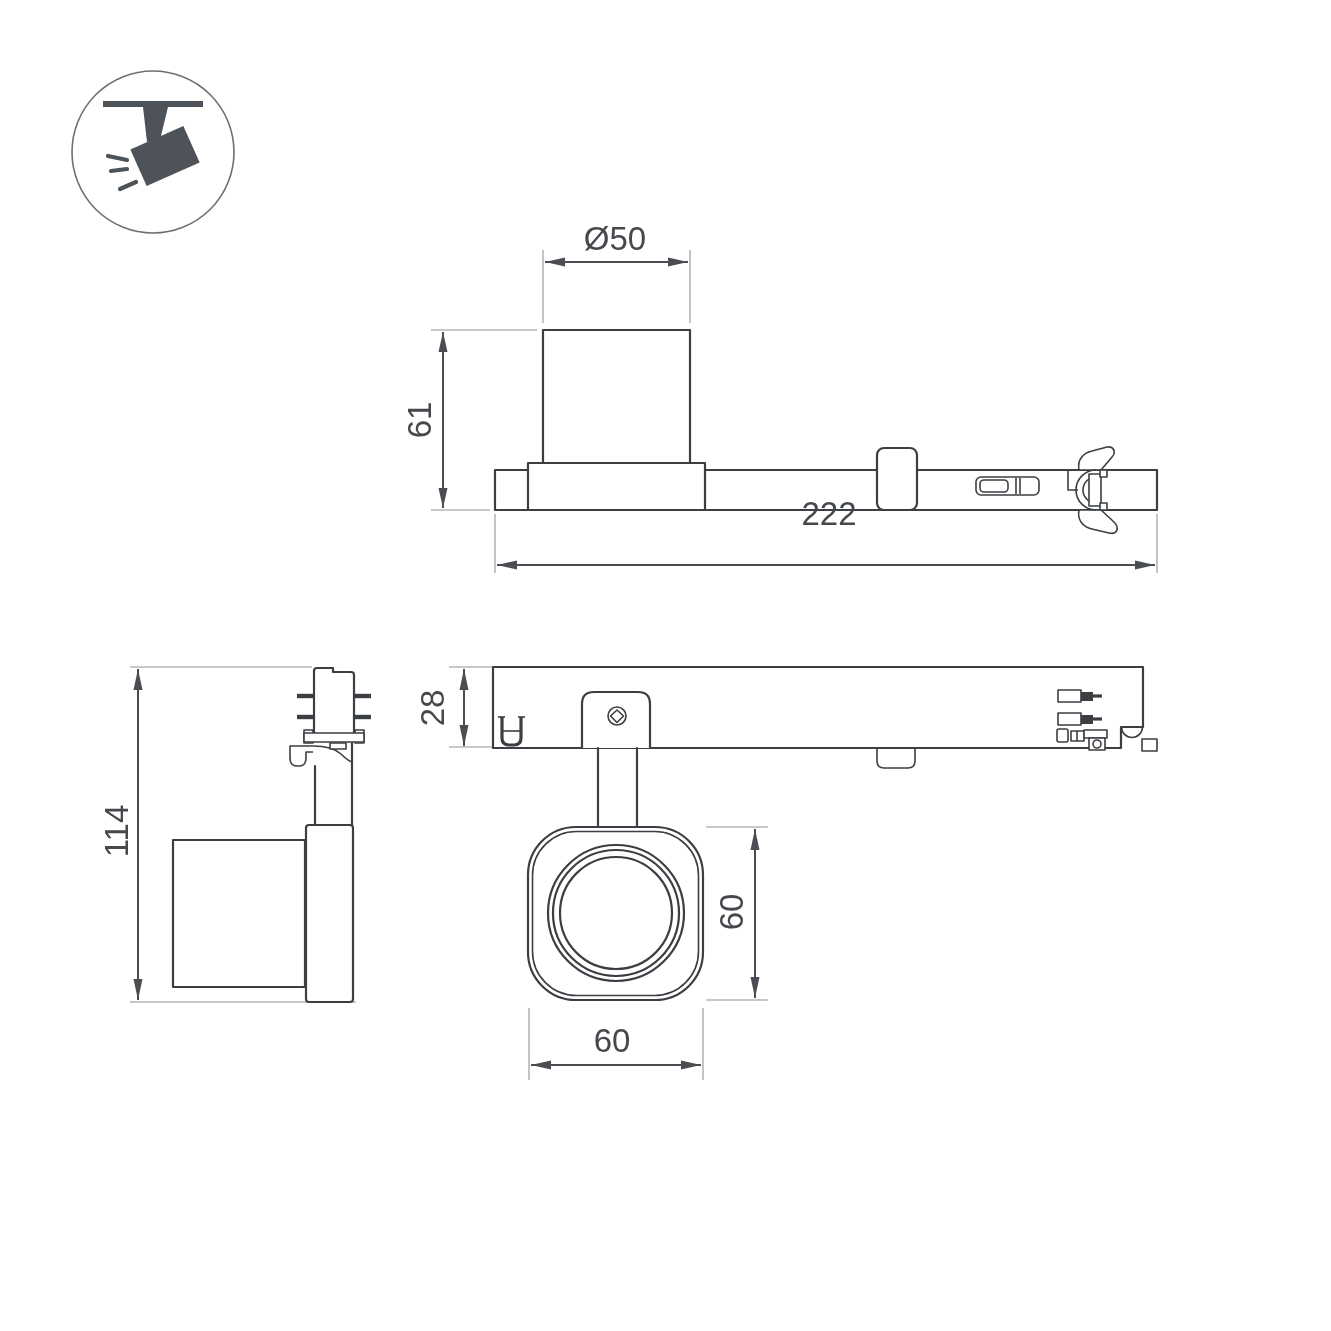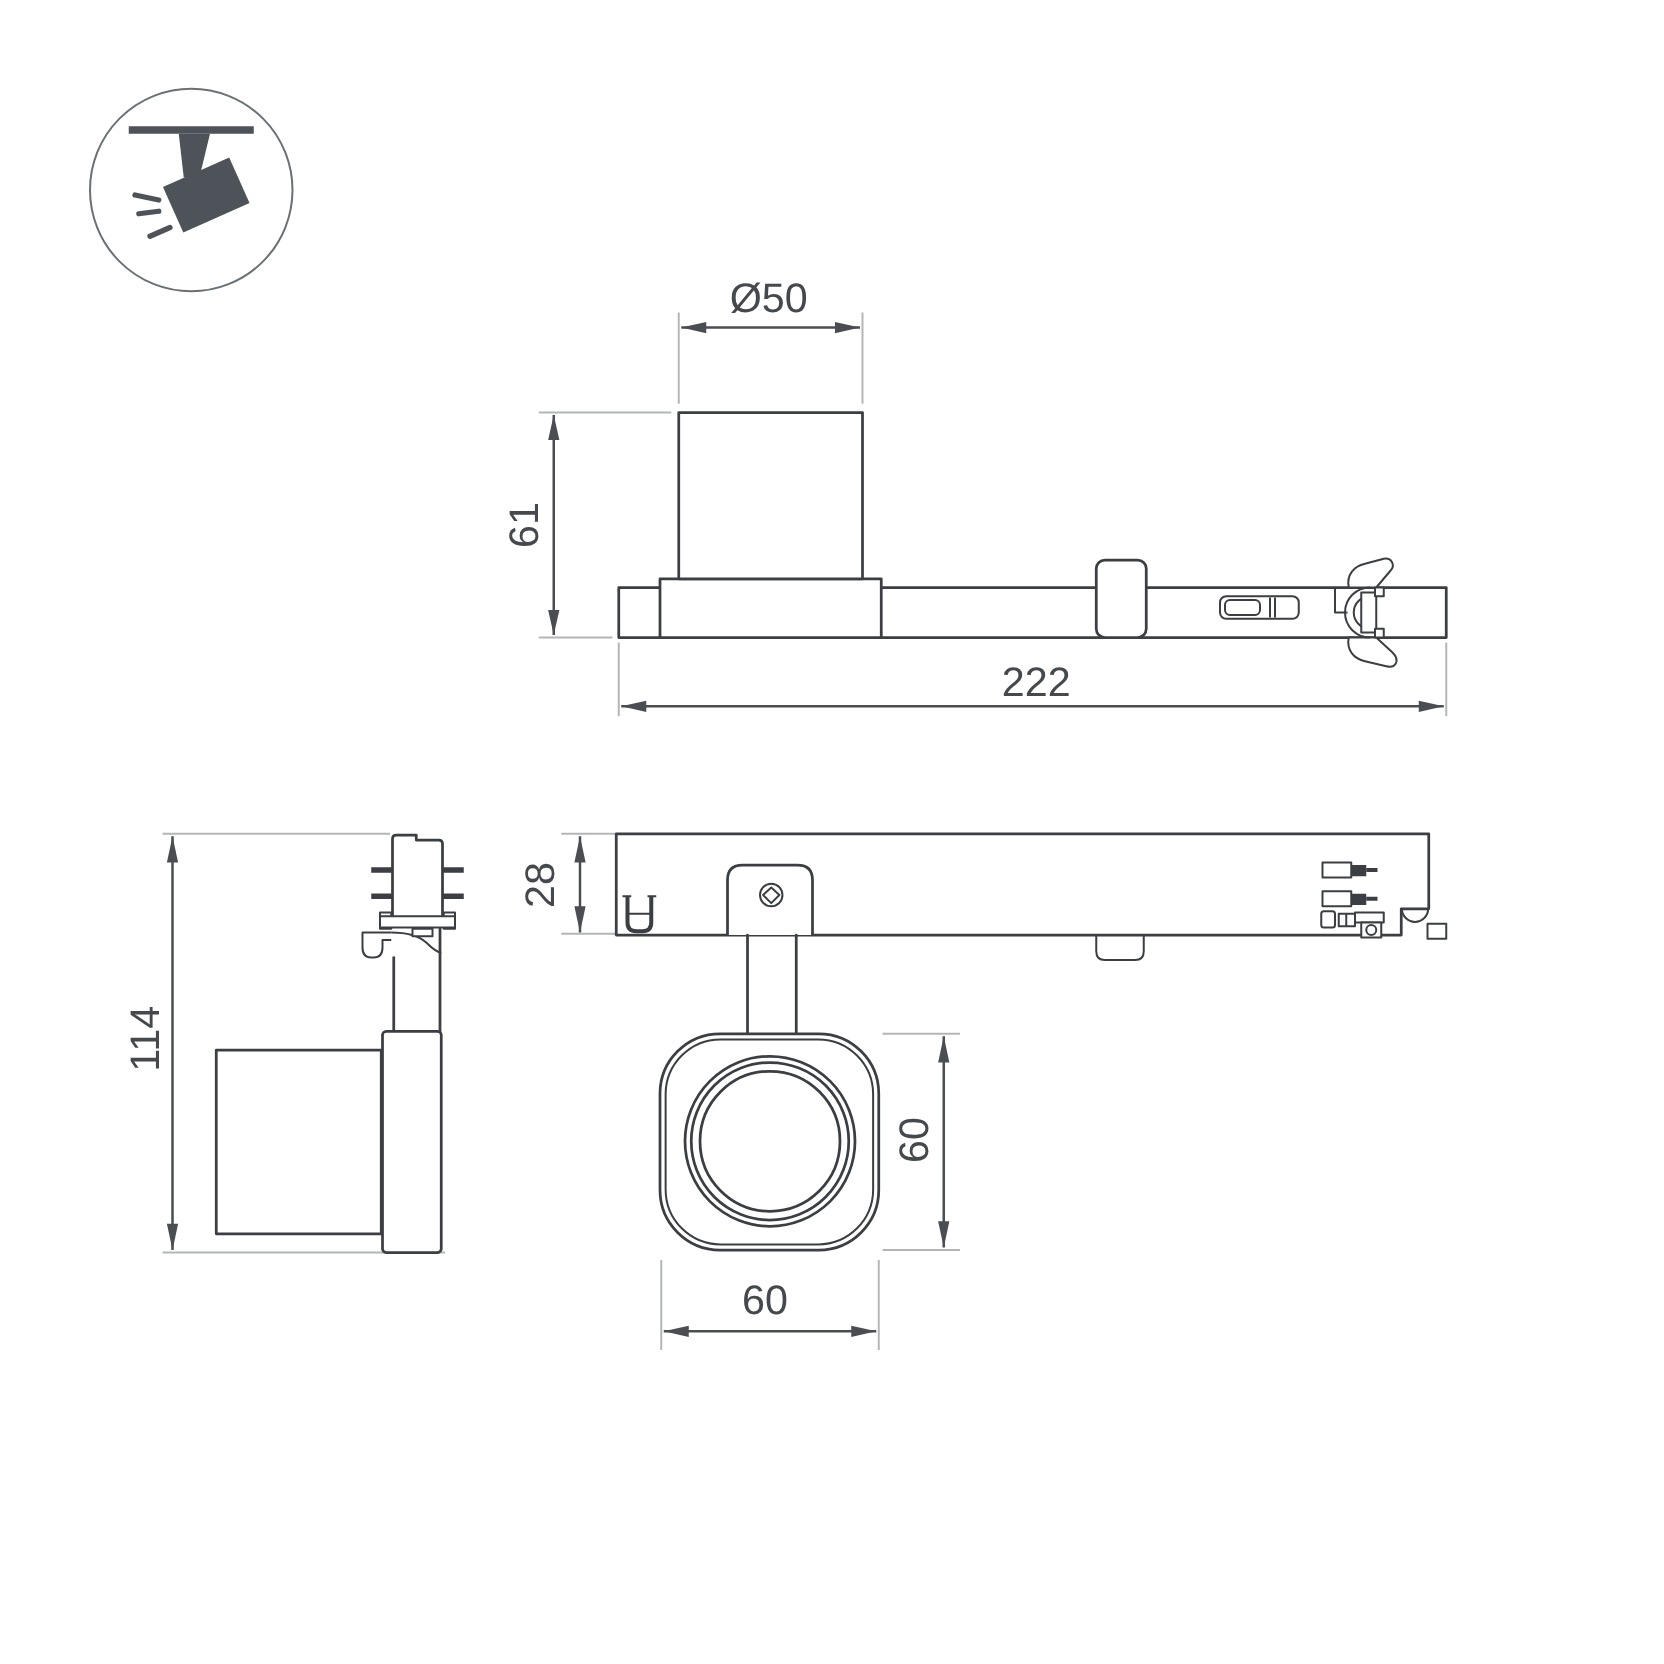--- a/index.html
+++ b/index.html
@@ -187,21 +187,21 @@
     <line x1="531" y1="1065" x2="701" y2="1065" class="dim"></line>
     <polygon points="531,1065 551,1060.5 551,1069.5" class="arr"></polygon>
     <polygon points="701,1065 681,1060.5 681,1069.5" class="arr"></polygon>
   </g>
 </svg>
 
 <div class="dim-label" style="left:615px;top:238px;">Ø50</div>
 
 <div class="dim-label rot" style="left:419px;top:420px;">61</div>
 
-<div class="dim-label" style="left:829px;top:545px;">222</div>
+<div class="dim-label" style="left:829px;top:513px;">222</div>
 
 <div class="dim-label rot" style="left:116px;top:831px;">114</div>
 
 <div class="dim-label rot" style="left:432px;top:708px;">28</div>
 
 <div class="dim-label rot" style="left:731px;top:912px;">60</div>
 
 <div class="dim-label" style="left:612px;top:1040px;">60</div>
 
 </div>

